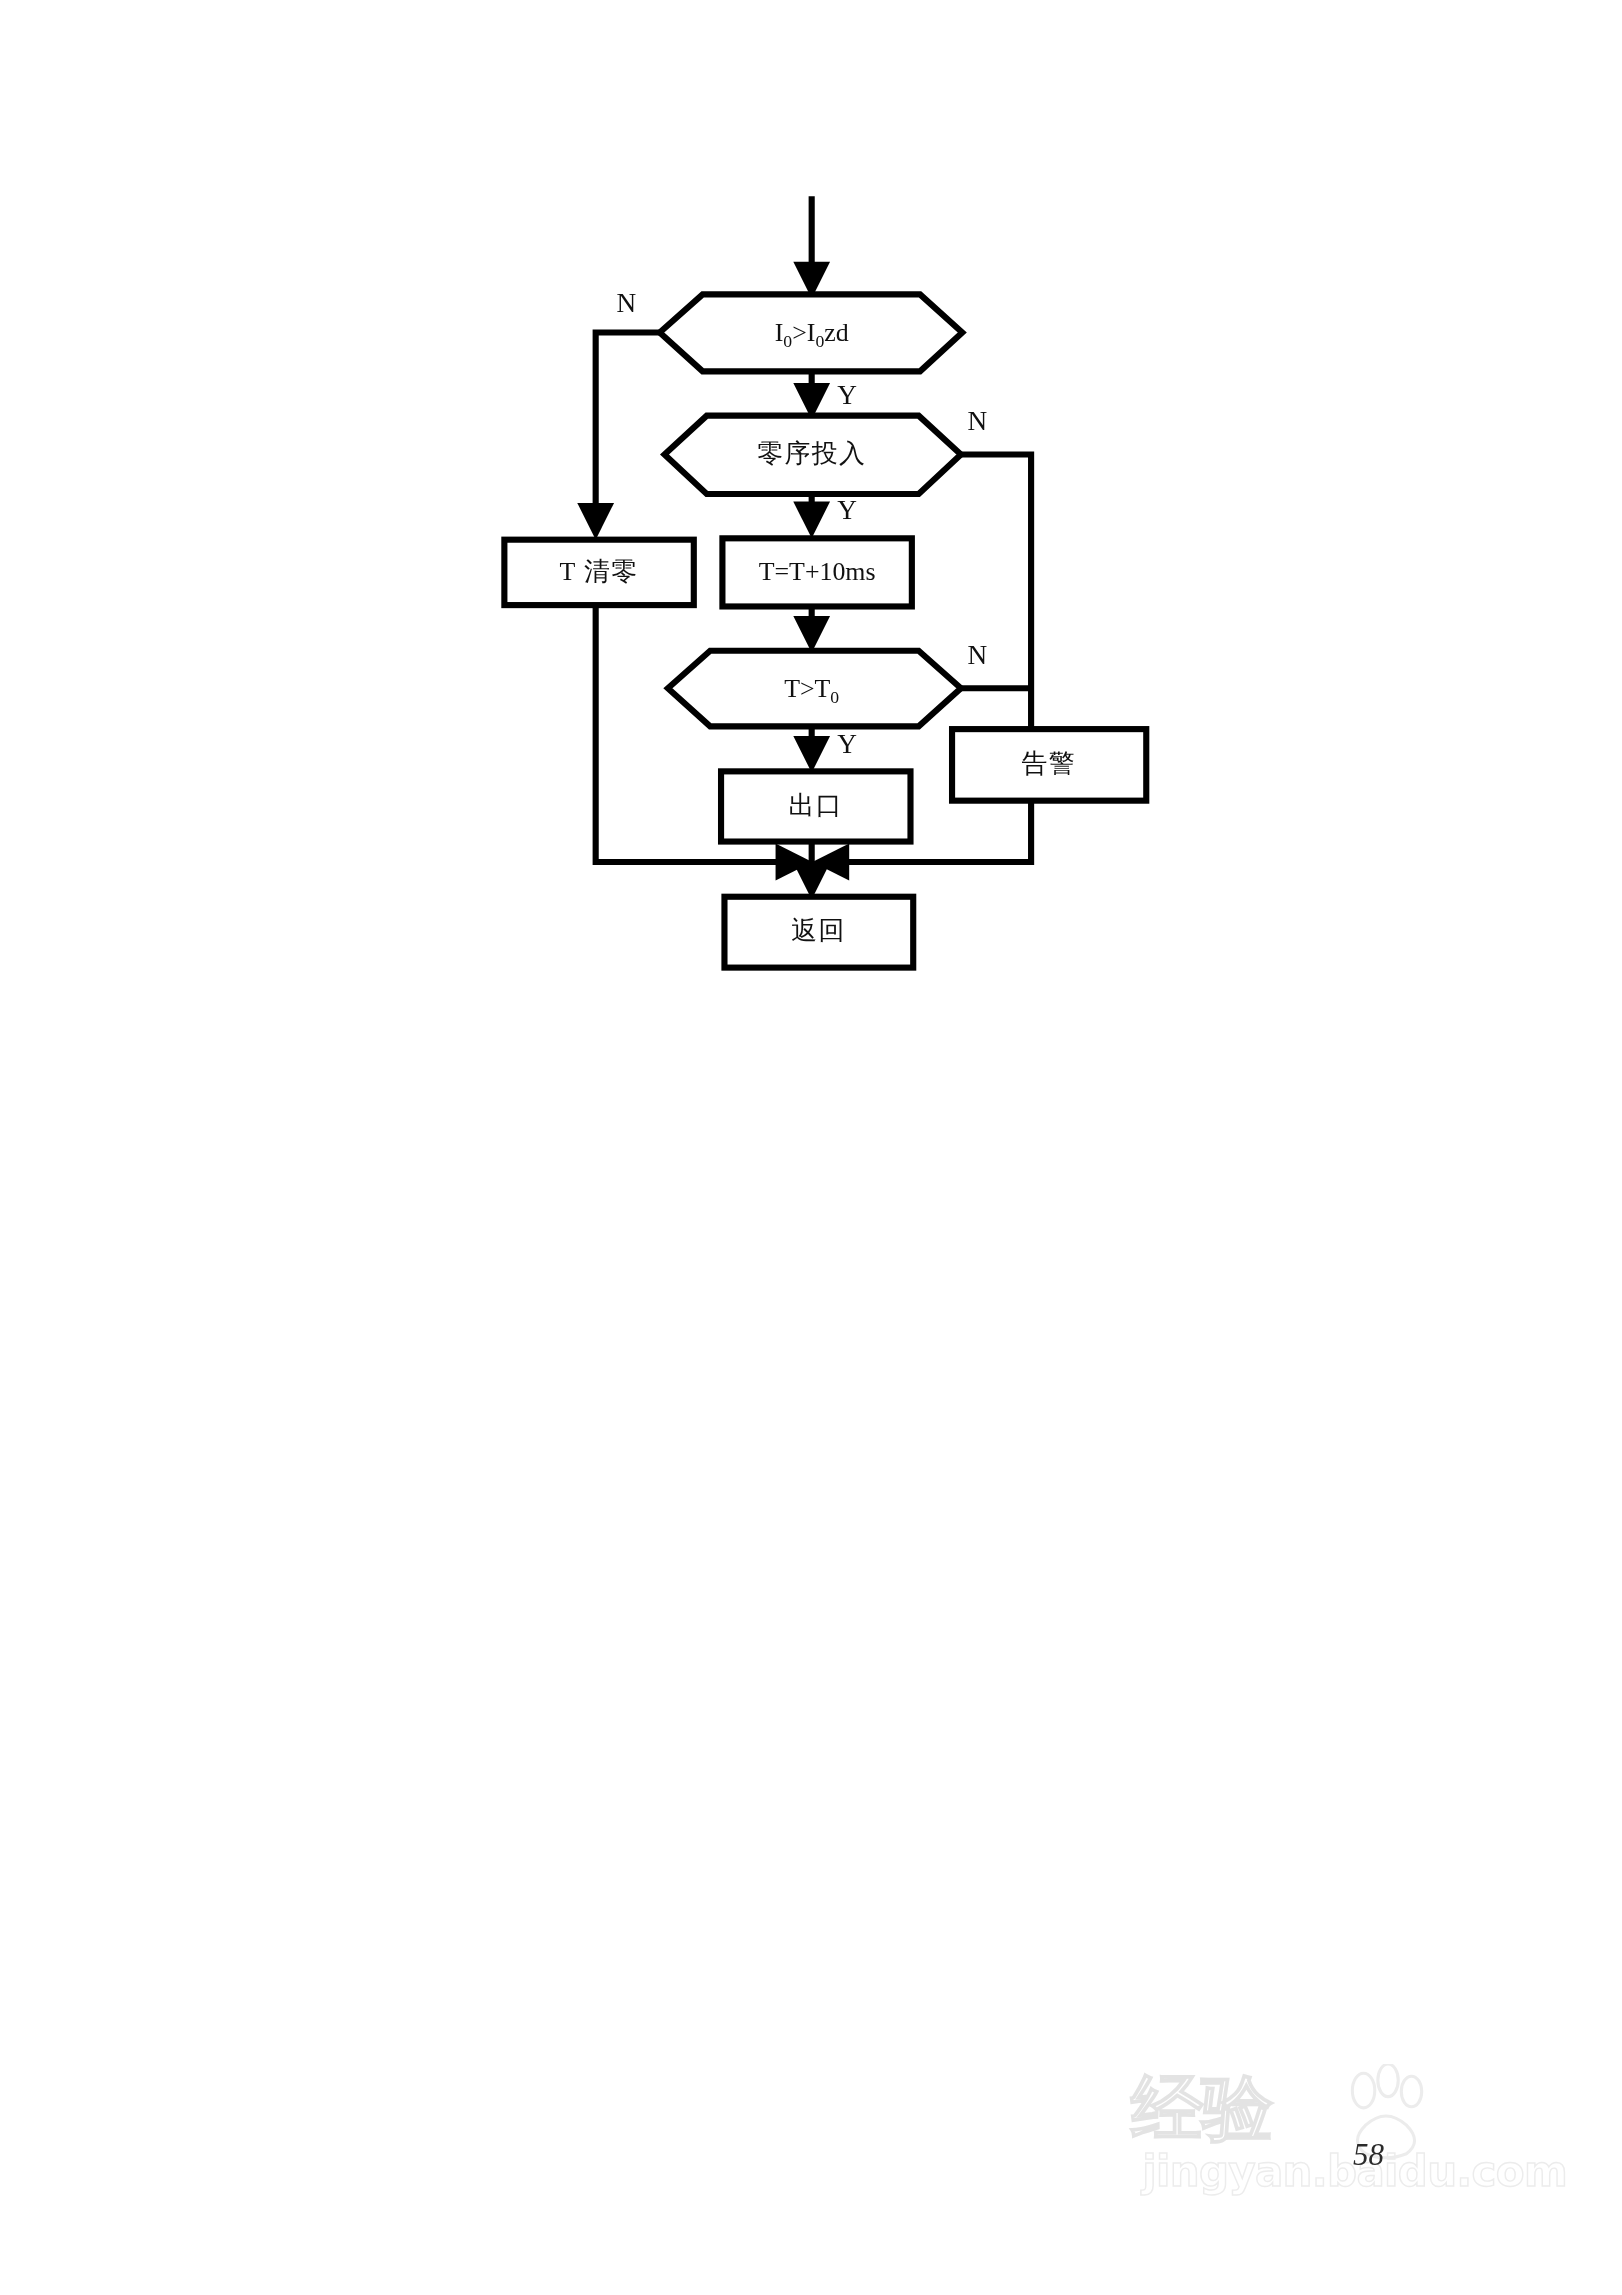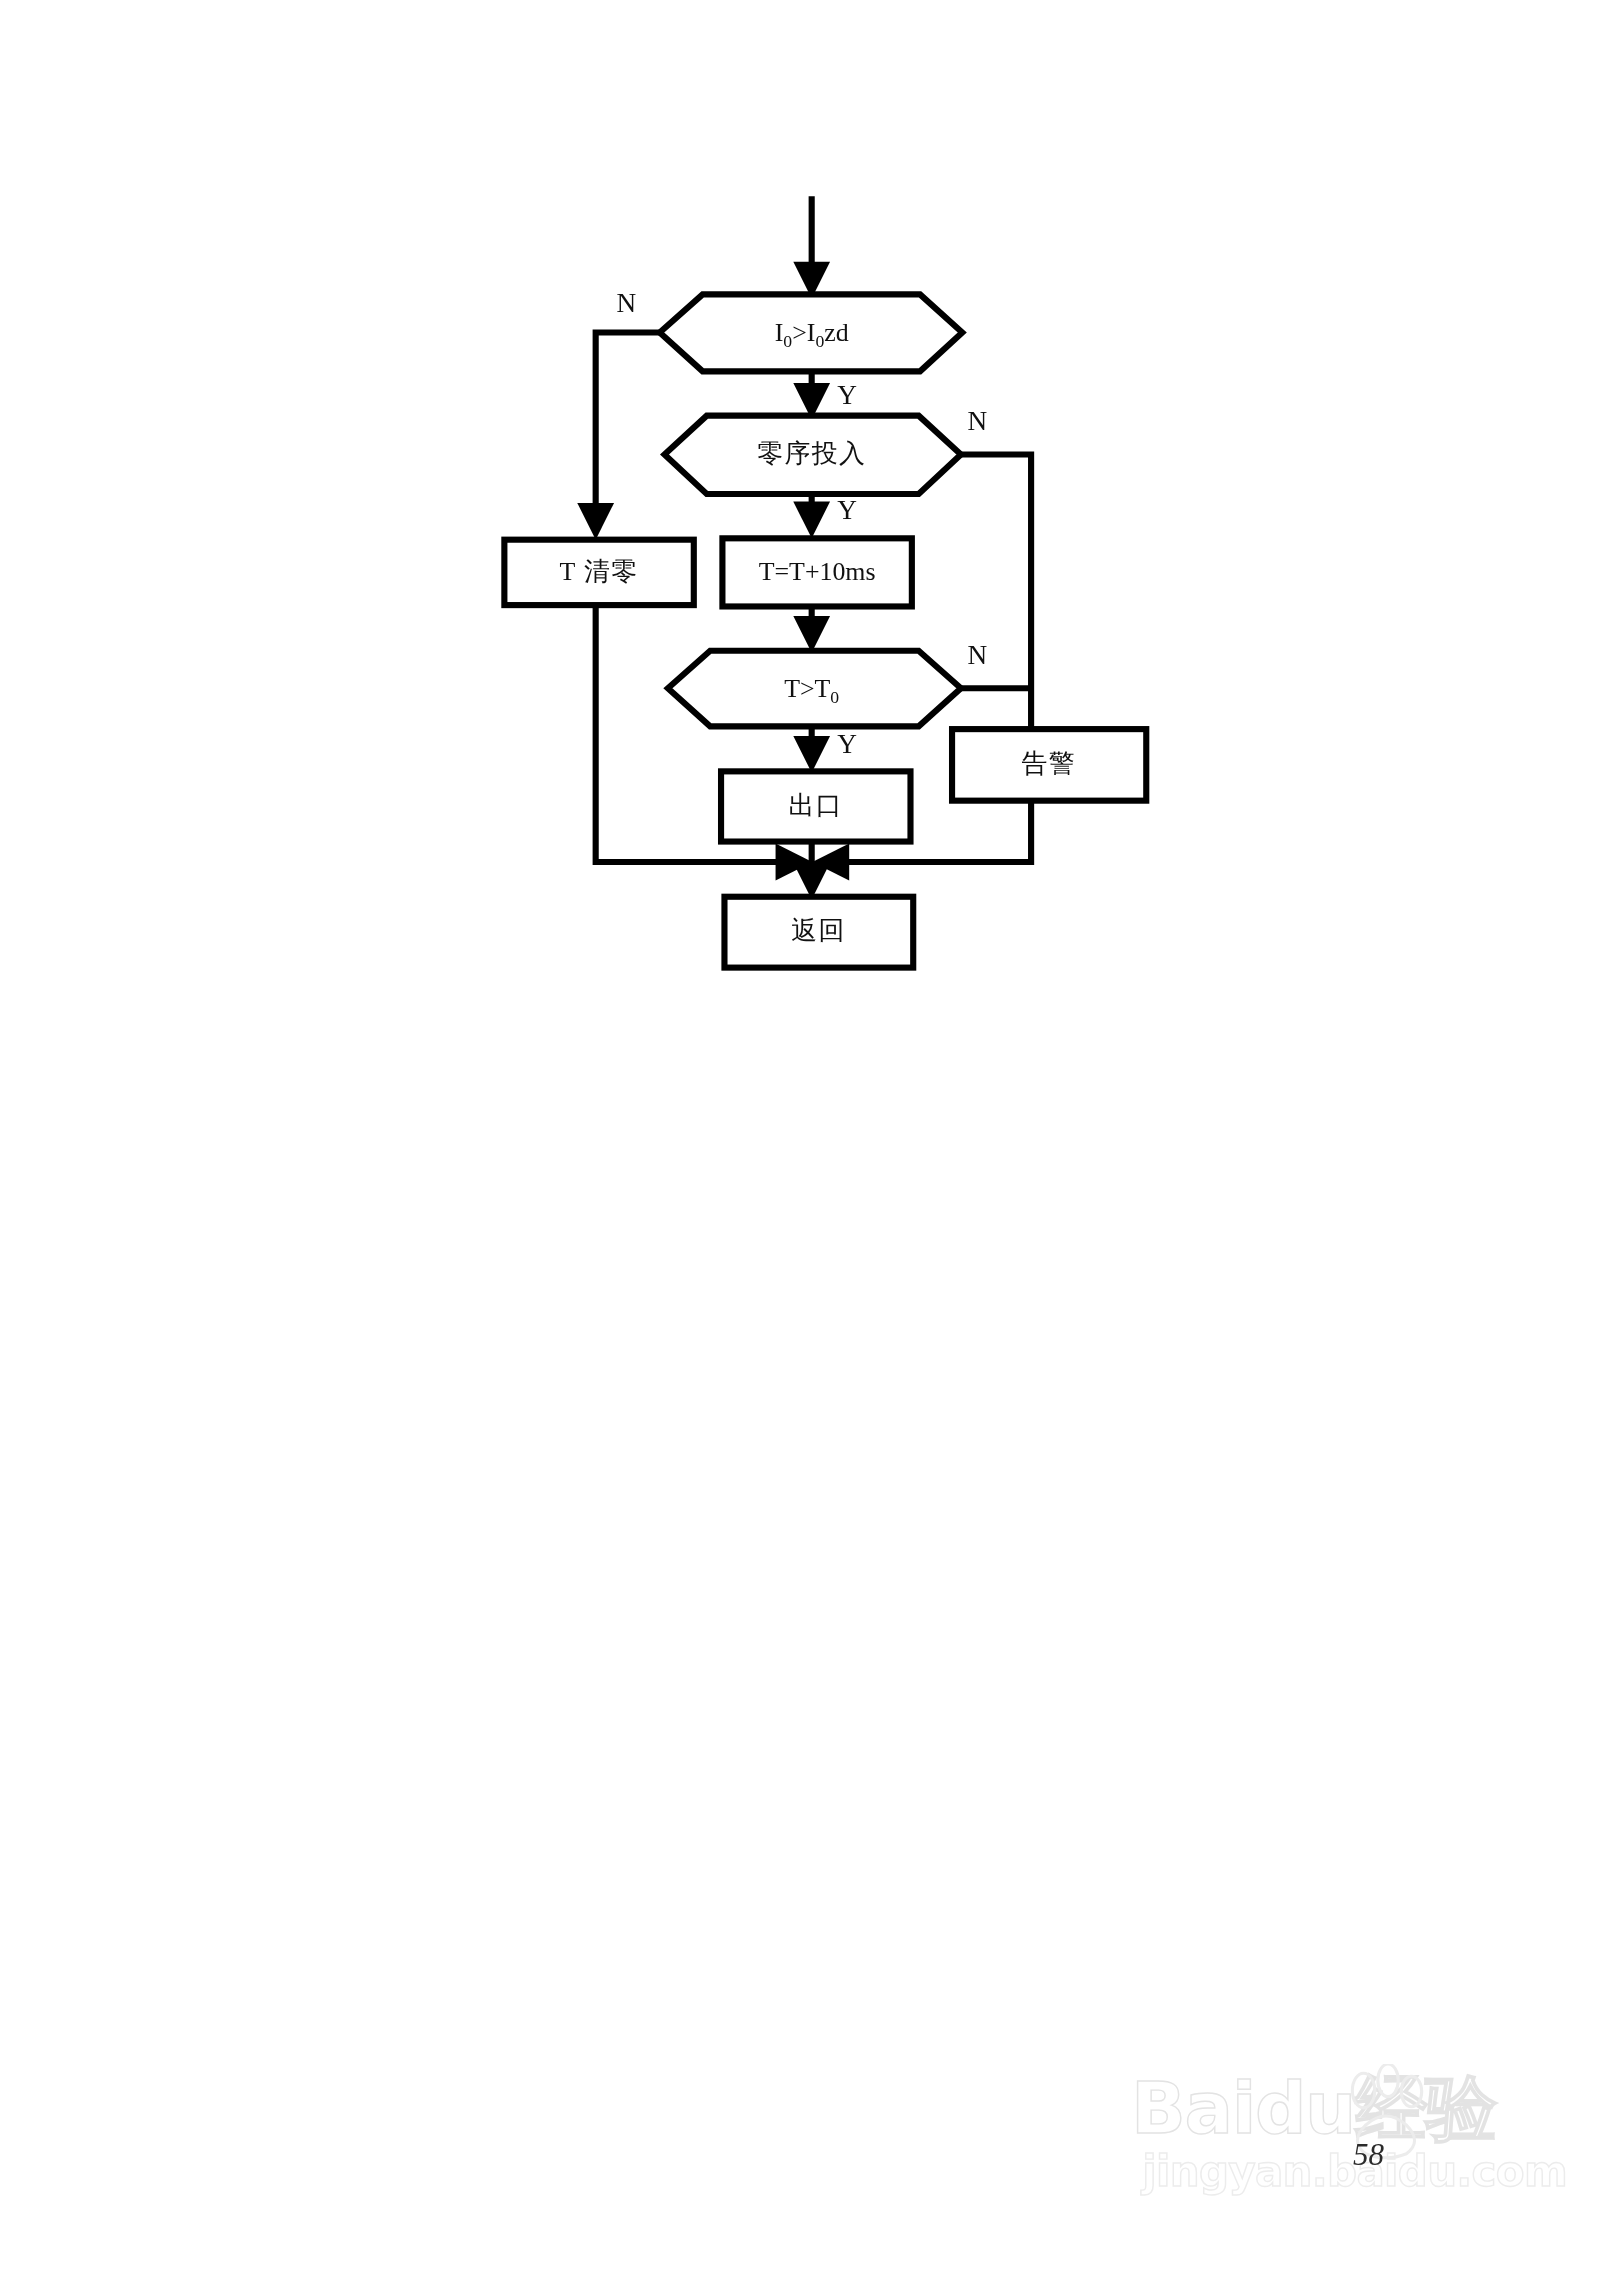--- a/index.html
+++ b/index.html
@@ -234,21 +234,20 @@
     <text class="branch-label" x="1243" y="753">Y</text>
 
     <text class="branch-label" x="1434" y="966">N</text>
 
     <text class="branch-label" x="1243" y="1096">Y</text>
 
   </svg>
 
   <div id="watermark">
     <div class="wm-row">
-      <span class="wm-main">Baidu</span>
       <span class="wm-main">经验</span>
     </div>
     <svg class="wm-paw" viewBox="0 0 100 100">
       <ellipse cx="28" cy="26" rx="11" ry="17" fill="none" stroke="#ececec" stroke-width="3"></ellipse>
       <ellipse cx="52" cy="16" rx="10" ry="16" fill="none" stroke="#ececec" stroke-width="3"></ellipse>
       <ellipse cx="75" cy="27" rx="10" ry="15" fill="none" stroke="#ececec" stroke-width="3"></ellipse>
       <path d="M 30 60 Q 50 42 70 60 Q 86 76 70 88 Q 50 96 30 88 Q 14 76 30 60 Z" fill="none" stroke="#ececec" stroke-width="3"></path>
     </svg>
     <div class="wm-url">jingyan.baidu.com</div>
   </div>

